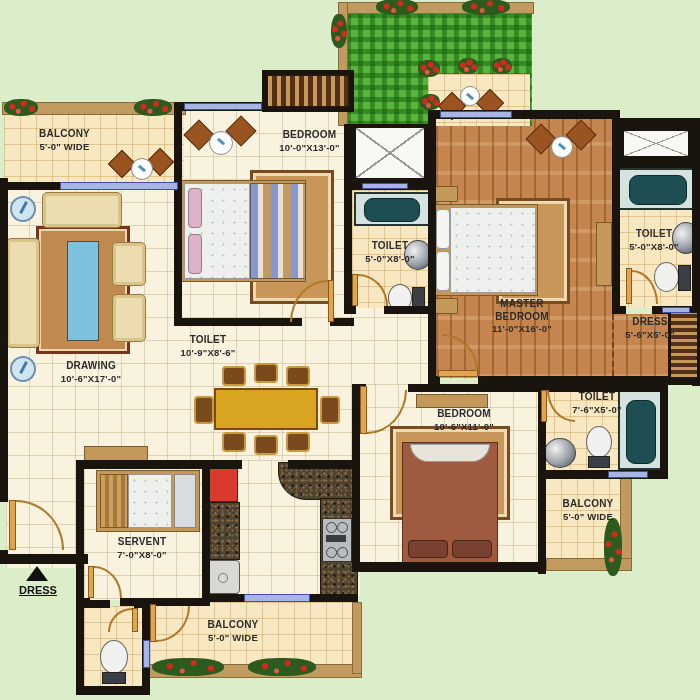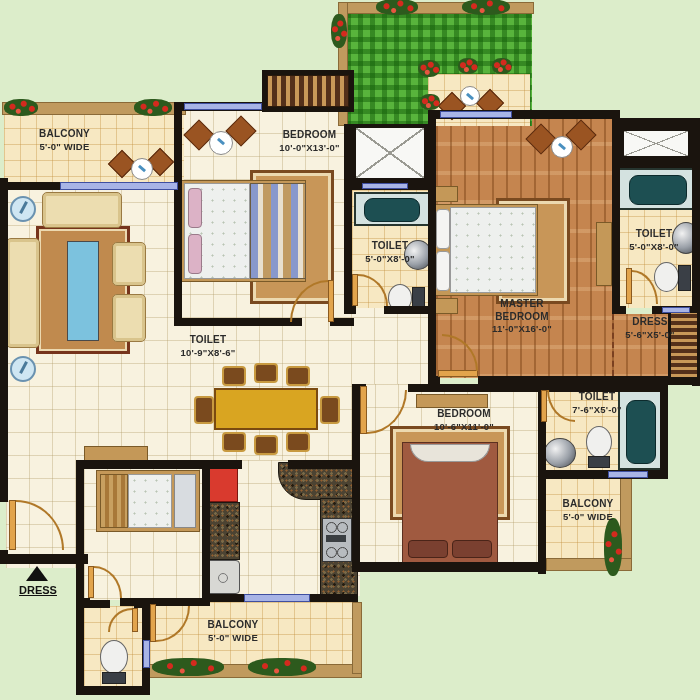--- a/index.html
+++ b/index.html
@@ -293,20 +293,24 @@
   <div class="abs arc arcBR" style="left:156px;top:606px;width:34px;height:36px"></div>
 
   <div class="abs rlabel" style="left:12px;top:128px;width:105px">
     <span class="rn">BALCONY</span>
     <span class="rd">5'-0" WIDE</span>
   </div>
   <div class="abs rlabel" style="left:252px;top:129px;width:115px">
     <span class="rn">BEDROOM</span>
     <span class="rd">10'-0"X13'-0"</span>
   </div>
+  <div class="abs rlabel" style="left:36px;top:360px;width:110px">
+    <span class="rn">DRAWING</span>
+    <span class="rd">10'-6"X17'-0"</span>
+  </div>
   <div class="abs rlabel" style="left:152px;top:334px;width:112px">
     <span class="rn">TOILET</span>
     <span class="rd">10'-9"X8'-6"</span>
   </div>
   <div class="abs rlabel" style="left:346px;top:240px;width:88px">
     <span class="rn">TOILET</span>
     <span class="rd">5'-0"X8'-0"</span>
   </div>
   <div class="abs rlabel" style="left:470px;top:298px;width:104px">
     <span class="rn" style="width:78px;margin:0 auto">MASTER BEDROOM</span>
@@ -325,20 +329,24 @@
     <span class="rd">10'-6"X11'-0"</span>
   </div>
   <div class="abs rlabel" style="left:550px;top:391px;width:94px">
     <span class="rn">TOILET</span>
     <span class="rd">7'-6"X5'-0"</span>
   </div>
   <div class="abs rlabel" style="left:542px;top:498px;width:92px">
     <span class="rn">BALCONY</span>
     <span class="rd">5'-0" WIDE</span>
   </div>
+  <div class="abs rlabel" style="left:92px;top:536px;width:100px">
+    <span class="rn">SERVENT</span>
+    <span class="rd">7'-0"X8'-0"</span>
+  </div>
   <div class="abs rlabel" style="left:181px;top:619px;width:104px">
     <span class="rn">BALCONY</span>
     <span class="rd">5'-0" WIDE</span>
   </div>
 
   <div class="abs tri" style="left:26px;top:566px"></div>
   <div class="abs entrytext" style="left:6px;top:584px;width:64px">DRESS</div>
 
 </div>
 

